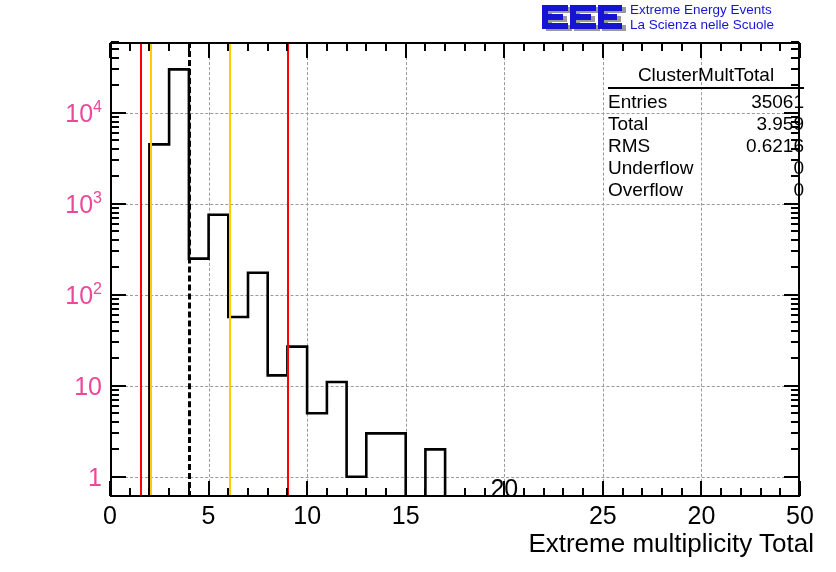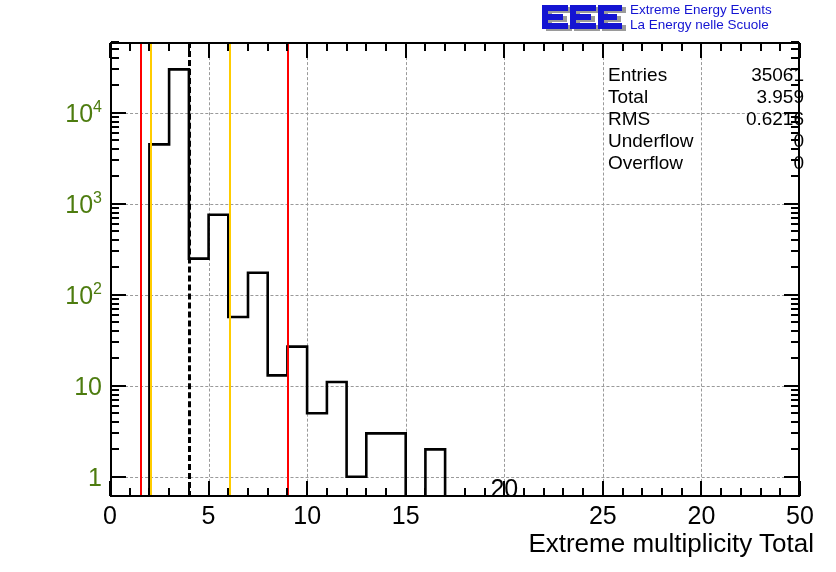--- a/index.html
+++ b/index.html
@@ -32,21 +32,21 @@
   .gridv{width:0;border-left:1px dashed #9a9a9a;top:0;height:455px;}
   .gridh{height:0;border-top:1px dashed #9a9a9a;left:0;width:690px;}
 
   
   .tick{position:absolute;background:#000;}
   .tx{width:2px;}     
   .ty{height:2px;}    
 
   
   .xlab{position:absolute;font-size:25px;color:#000;text-align:center;transform:translateX(-50%);}
-  .ylab{position:absolute;font-size:25px;color:#4d7c0f;text-align:right;transform:translateY(-50%);white-space:nowrap;}
+  .ylab{position:absolute;font-size:25px;color:#ec4899;text-align:right;transform:translateY(-50%);white-space:nowrap;}
   .ylab sup{font-size:16px;vertical-align:super;}
 
   .axis-title-x{
     position:absolute;right:22px;top:528px;font-size:26px;color:#000;white-space:nowrap;
   }
 
   
   .histo{position:absolute;left:0;top:0;width:690px;height:455px;}
 
   
@@ -98,21 +98,21 @@
         <rect x="30" y="10" width="21" height="6"></rect>
         <rect x="30" y="19" width="26" height="6"></rect>
         <rect x="58" y="1" width="24" height="6"></rect>
         <rect x="58" y="1" width="6" height="24"></rect>
         <rect x="58" y="10" width="19" height="6"></rect>
         <rect x="58" y="19" width="24" height="6"></rect>
       </g>
     </svg>
     <div class="eee-text">
       <div class="eee-line">Extreme Energy Events</div>
-      <div class="eee-line">La Energy nelle Scuole</div>
+      <div class="eee-line">La Scienza nelle Scuole</div>
     </div>
   </div>
 
   <div class="plotarea" id="plotarea">
       <div class="gridv" style="left: 98.5714px;"></div>
       <div class="gridv" style="left: 197.143px;"></div>
       <div class="gridv" style="left: 295.714px;"></div>
       <div class="gridv" style="left: 394.286px;"></div>
       <div class="gridv" style="left: 492.857px;"></div>
       <div class="gridv" style="left: 591.429px;"></div>
@@ -301,20 +301,21 @@
       <div class="ylab" style="left: 10px; width: 92px; top: 476.812px;">1</div>
       <div class="ylab" style="left: 10px; width: 92px; top: 385.812px;">10</div>
       <div class="ylab" style="left: 10px; width: 92px; top: 294.812px;">10<sup>2</sup></div>
       <div class="ylab" style="left: 10px; width: 92px; top: 203.812px;">10<sup>3</sup></div>
       <div class="ylab" style="left: 10px; width: 92px; top: 112.812px;">10<sup>4</sup></div>
     </div>
 
   <div class="axis-title-x">Extreme multiplicity Total</div>
 
   <div class="stats">
+    <div class="stats-title">ClusterMultTotal</div>
     <div id="stats-rows">
         <div class="stats-row">
           <span class="k">Entries</span>
           <span class="v">35061</span>
         </div>
         <div class="stats-row">
           <span class="k">Total</span>
           <span class="v">3.959</span>
         </div>
         <div class="stats-row">

